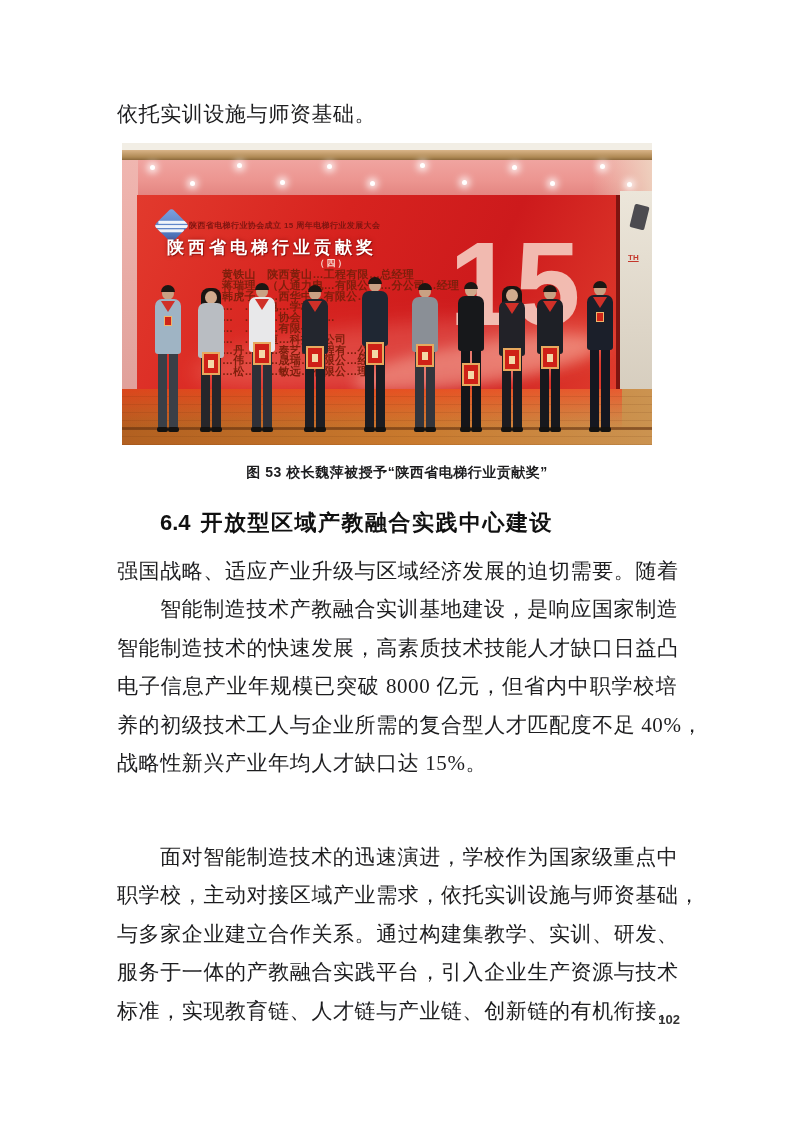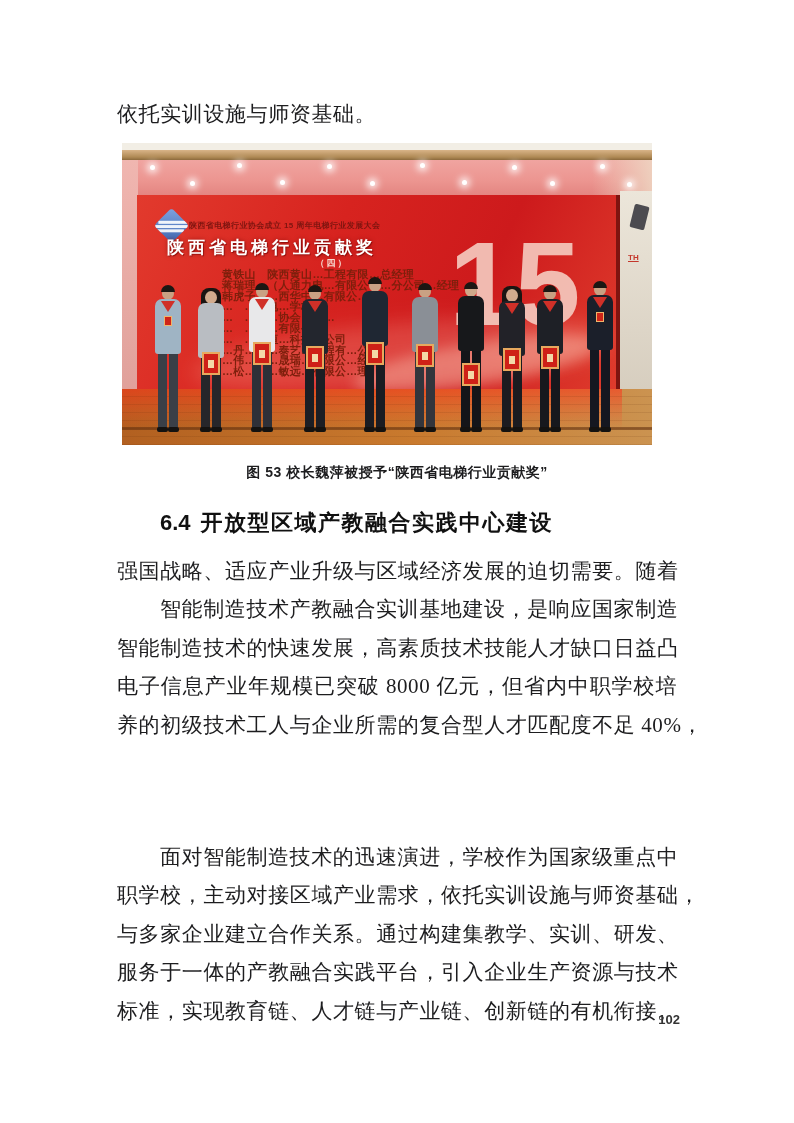--- a/index.html
+++ b/index.html
@@ -308,20 +308,21 @@
     <span class="hnum">6.4</span><span>开放型区域产教融合实践中心建设</span>
   </h2>
 
   <div class="bodytext p1">
 
   <div class="bodyline">强国战略、适应产业升级与区域经济发展的迫切需要。随着</div>
       <div class="bodyline indent">智能制造技术产教融合实训基地建设，是响应国家制造</div>
       <div class="bodyline">智能制造技术的快速发展，高素质技术技能人才缺口日益凸</div>
       <div class="bodyline">电子信息产业年规模已突破 8000 亿元，但省内中职学校培</div>
       <div class="bodyline">养的初级技术工人与企业所需的复合型人才匹配度不足 40%，</div>
+      <div class="bodyline no-stretch">战略性新兴产业年均人才缺口达 15%。</div>
     </div>
 
   <div class="bodytext p2">
 
   <div class="bodyline indent">面对智能制造技术的迅速演进，学校作为国家级重点中</div>
       <div class="bodyline">职学校，主动对接区域产业需求，依托实训设施与师资基础，</div>
       <div class="bodyline">与多家企业建立合作关系。通过构建集教学、实训、研发、</div>
       <div class="bodyline">服务于一体的产教融合实践平台，引入企业生产资源与技术</div>
       <div class="bodyline no-stretch">标准，实现教育链、人才链与产业链、创新链的有机衔接。</div>
     </div>

